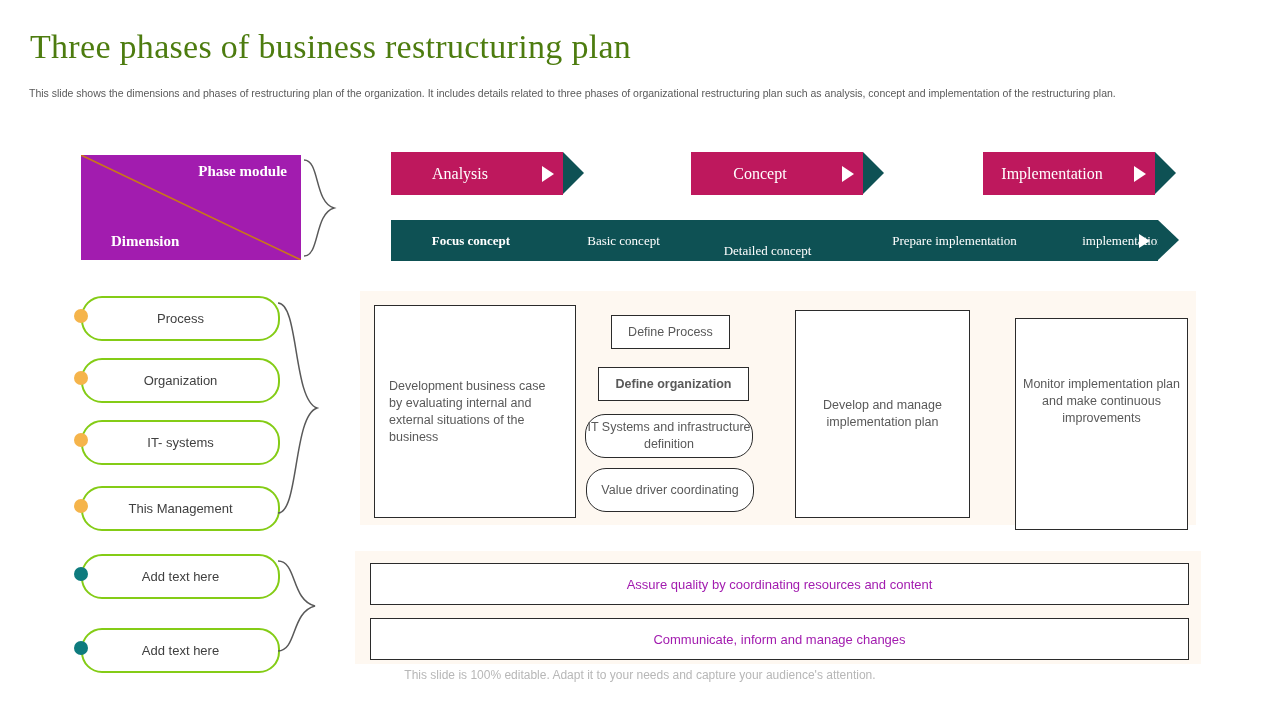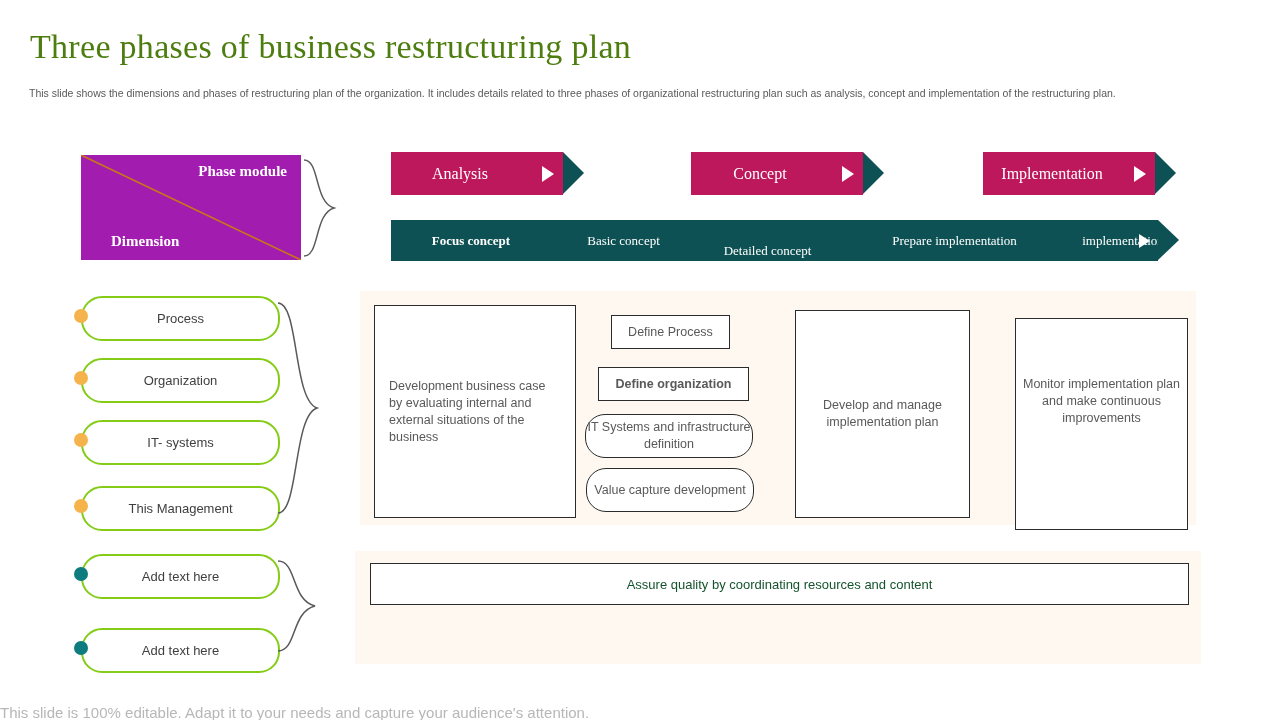--- a/index.html
+++ b/index.html
@@ -105,27 +105,27 @@
     font-size:12.5px;color:#595959;line-height:17px;
   }
   .wbox.center{justify-content:center;text-align:center;}
   .wbox.left{justify-content:flex-start;text-align:left;padding:0 14px;}
   .wbox.rounded{border-radius:20px;}
   .wbox.top-align{align-items:flex-start;}
 
   .barbox{
     position:absolute;background:#FFFFFF;border:1px solid #2b2b2b;
     display:flex;align-items:center;justify-content:center;
-    font-size:13px;color:#14532d;
+    font-size:13px;color:#a21caf;
   }
 
   
   .footer{
-    position:absolute;left:0;right:0;top:704px;
-    font-size:15px;color:#b7b7b7;
+    position:absolute;left:0;right:0;top:668px;text-align:center;
+    font-size:12px;color:#b7b7b7;
   }
 </style>
 </head>
 <body>
 
 <div class="slide">
 
   <div class="page-title">Three phases of business restructuring plan</div>
   <div class="page-subtitle">This slide shows the dimensions and phases of restructuring plan of the organization. It includes details related to three phases of organizational restructuring plan such as analysis, concept and implementation of the restructuring plan.</div>
 
@@ -210,26 +210,27 @@
   <div class="panel panel-top"></div>
 
   <div class="wbox left" style="left:374px;top:305px;width:172px;height:211px;">Development business case by evaluating internal and external situations of the business</div>
 
   <div class="wbox center" style="left:611px;top:315px;width:117px;height:32px;">Define Process</div>
 
   <div class="wbox center" style="left:598px;top:367px;width:149px;height:32px;font-weight:bold;">Define organization</div>
 
   <div class="wbox center rounded" style="left:585px;top:414px;width:166px;height:42px;">IT Systems and infrastructure definition</div>
 
-  <div class="wbox center rounded" style="left:586px;top:468px;width:166px;height:42px;">Value capture development</div>
+  <div class="wbox center rounded" style="left:586px;top:468px;width:166px;height:42px;">Value driver coordinating</div>
 
   <div class="wbox center" style="left:795px;top:310px;width:173px;height:206px;">Develop and manage implementation plan</div>
 
   <div class="wbox center top-align" style="left:1015px;top:318px;width:173px;height:212px;padding-top:57px;box-sizing:border-box;">Monitor implementation plan and make continuous improvements</div>
 
   <div class="panel panel-bottom"></div>
 
   <div class="barbox" style="left:370px;top:563px;width:817px;height:40px;">Assure quality by coordinating resources and content</div>
 
+  <div class="barbox" style="left:370px;top:618px;width:817px;height:40px;">Communicate, inform and manage changes</div>
 
   <div class="footer">This slide is 100% editable. Adapt it to your needs and capture your audience's attention.</div>
 
 </div>
 
 </body></html>

